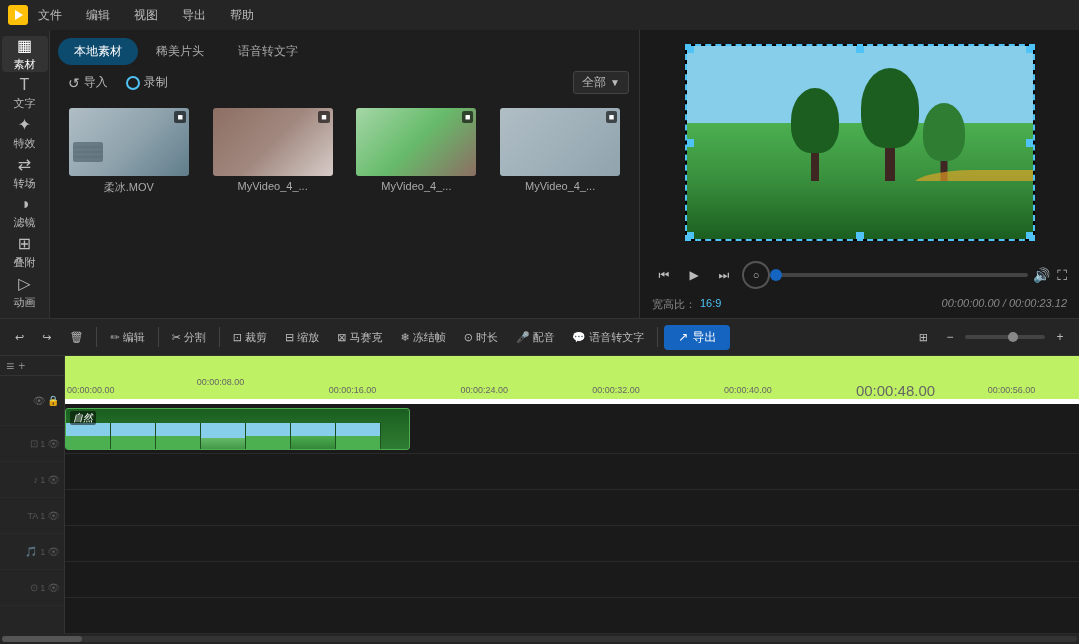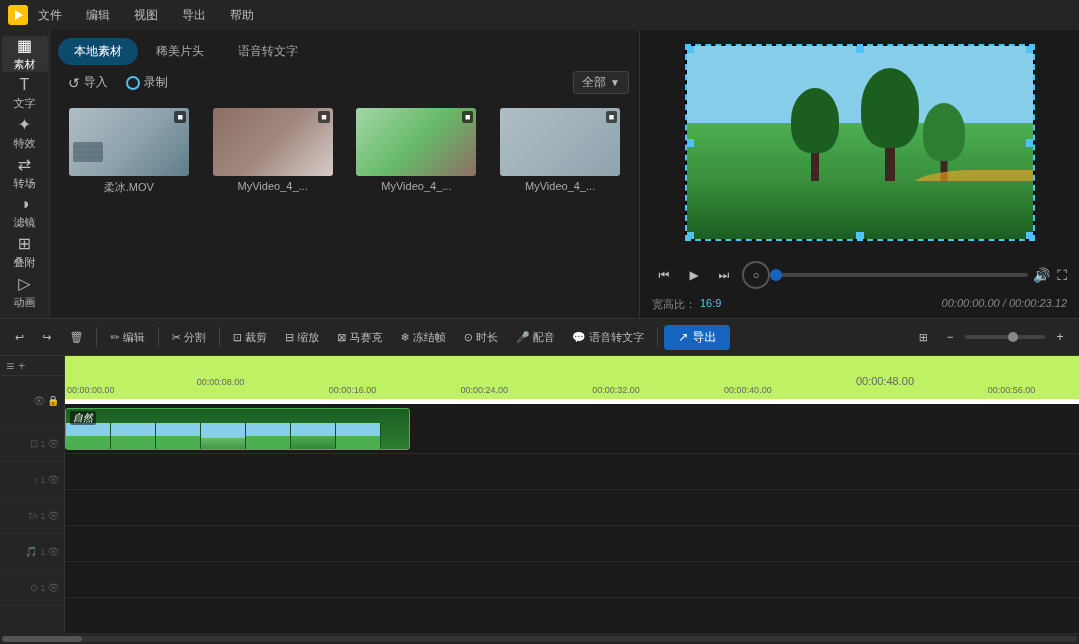--- a/index.html
+++ b/index.html
@@ -369,21 +369,21 @@
     <div style="flex:1;display:flex;flex-direction:column;overflow:hidden;">
 
       <div class="timeline-ruler" style="height:20px;position:relative;background:#bef264;border-bottom:5px solid #ffffff;">
         <div style="position:absolute;left:0;right:0;bottom:0;top:0;display:flex;align-items:flex-end;">
           <span style="position:absolute;left:2px;bottom:4px;font-size:9px;color:#666;">00:00:00.00</span>
           <span style="position:absolute;left:13%;bottom:12px;font-size:9px;color:#666;">00:00:08.00</span>
           <span style="position:absolute;left:26%;bottom:4px;font-size:9px;color:#666;">00:00:16.00</span>
           <span style="position:absolute;left:39%;bottom:4px;font-size:9px;color:#666;">00:00:24.00</span>
           <span style="position:absolute;left:52%;bottom:4px;font-size:9px;color:#666;">00:00:32.00</span>
           <span style="position:absolute;left:65%;bottom:4px;font-size:9px;color:#666;">00:00:40.00</span>
-          <span style="position:absolute;left:78%;bottom:12px;font-size:11px;color:#666;">00:00:48.00</span>
+          <span style="position:absolute;left:78%;bottom:0;font-size:15px;color:#666;">00:00:48.00</span>
           <span style="position:absolute;left:91%;bottom:4px;font-size:9px;color:#666;">00:00:56.00</span>
         </div>
       </div>
 
       <div class="tl-track" style="height:50px;border-bottom:1px solid #2a2a2a;position:relative;">
 
         <div class="tl-clip video-clip" style="width:345px;left:0;">
           <div class="clip-label">自然</div>
 
           <div class="clip-filmstrip" style="margin-top:14px;height:28px;">

